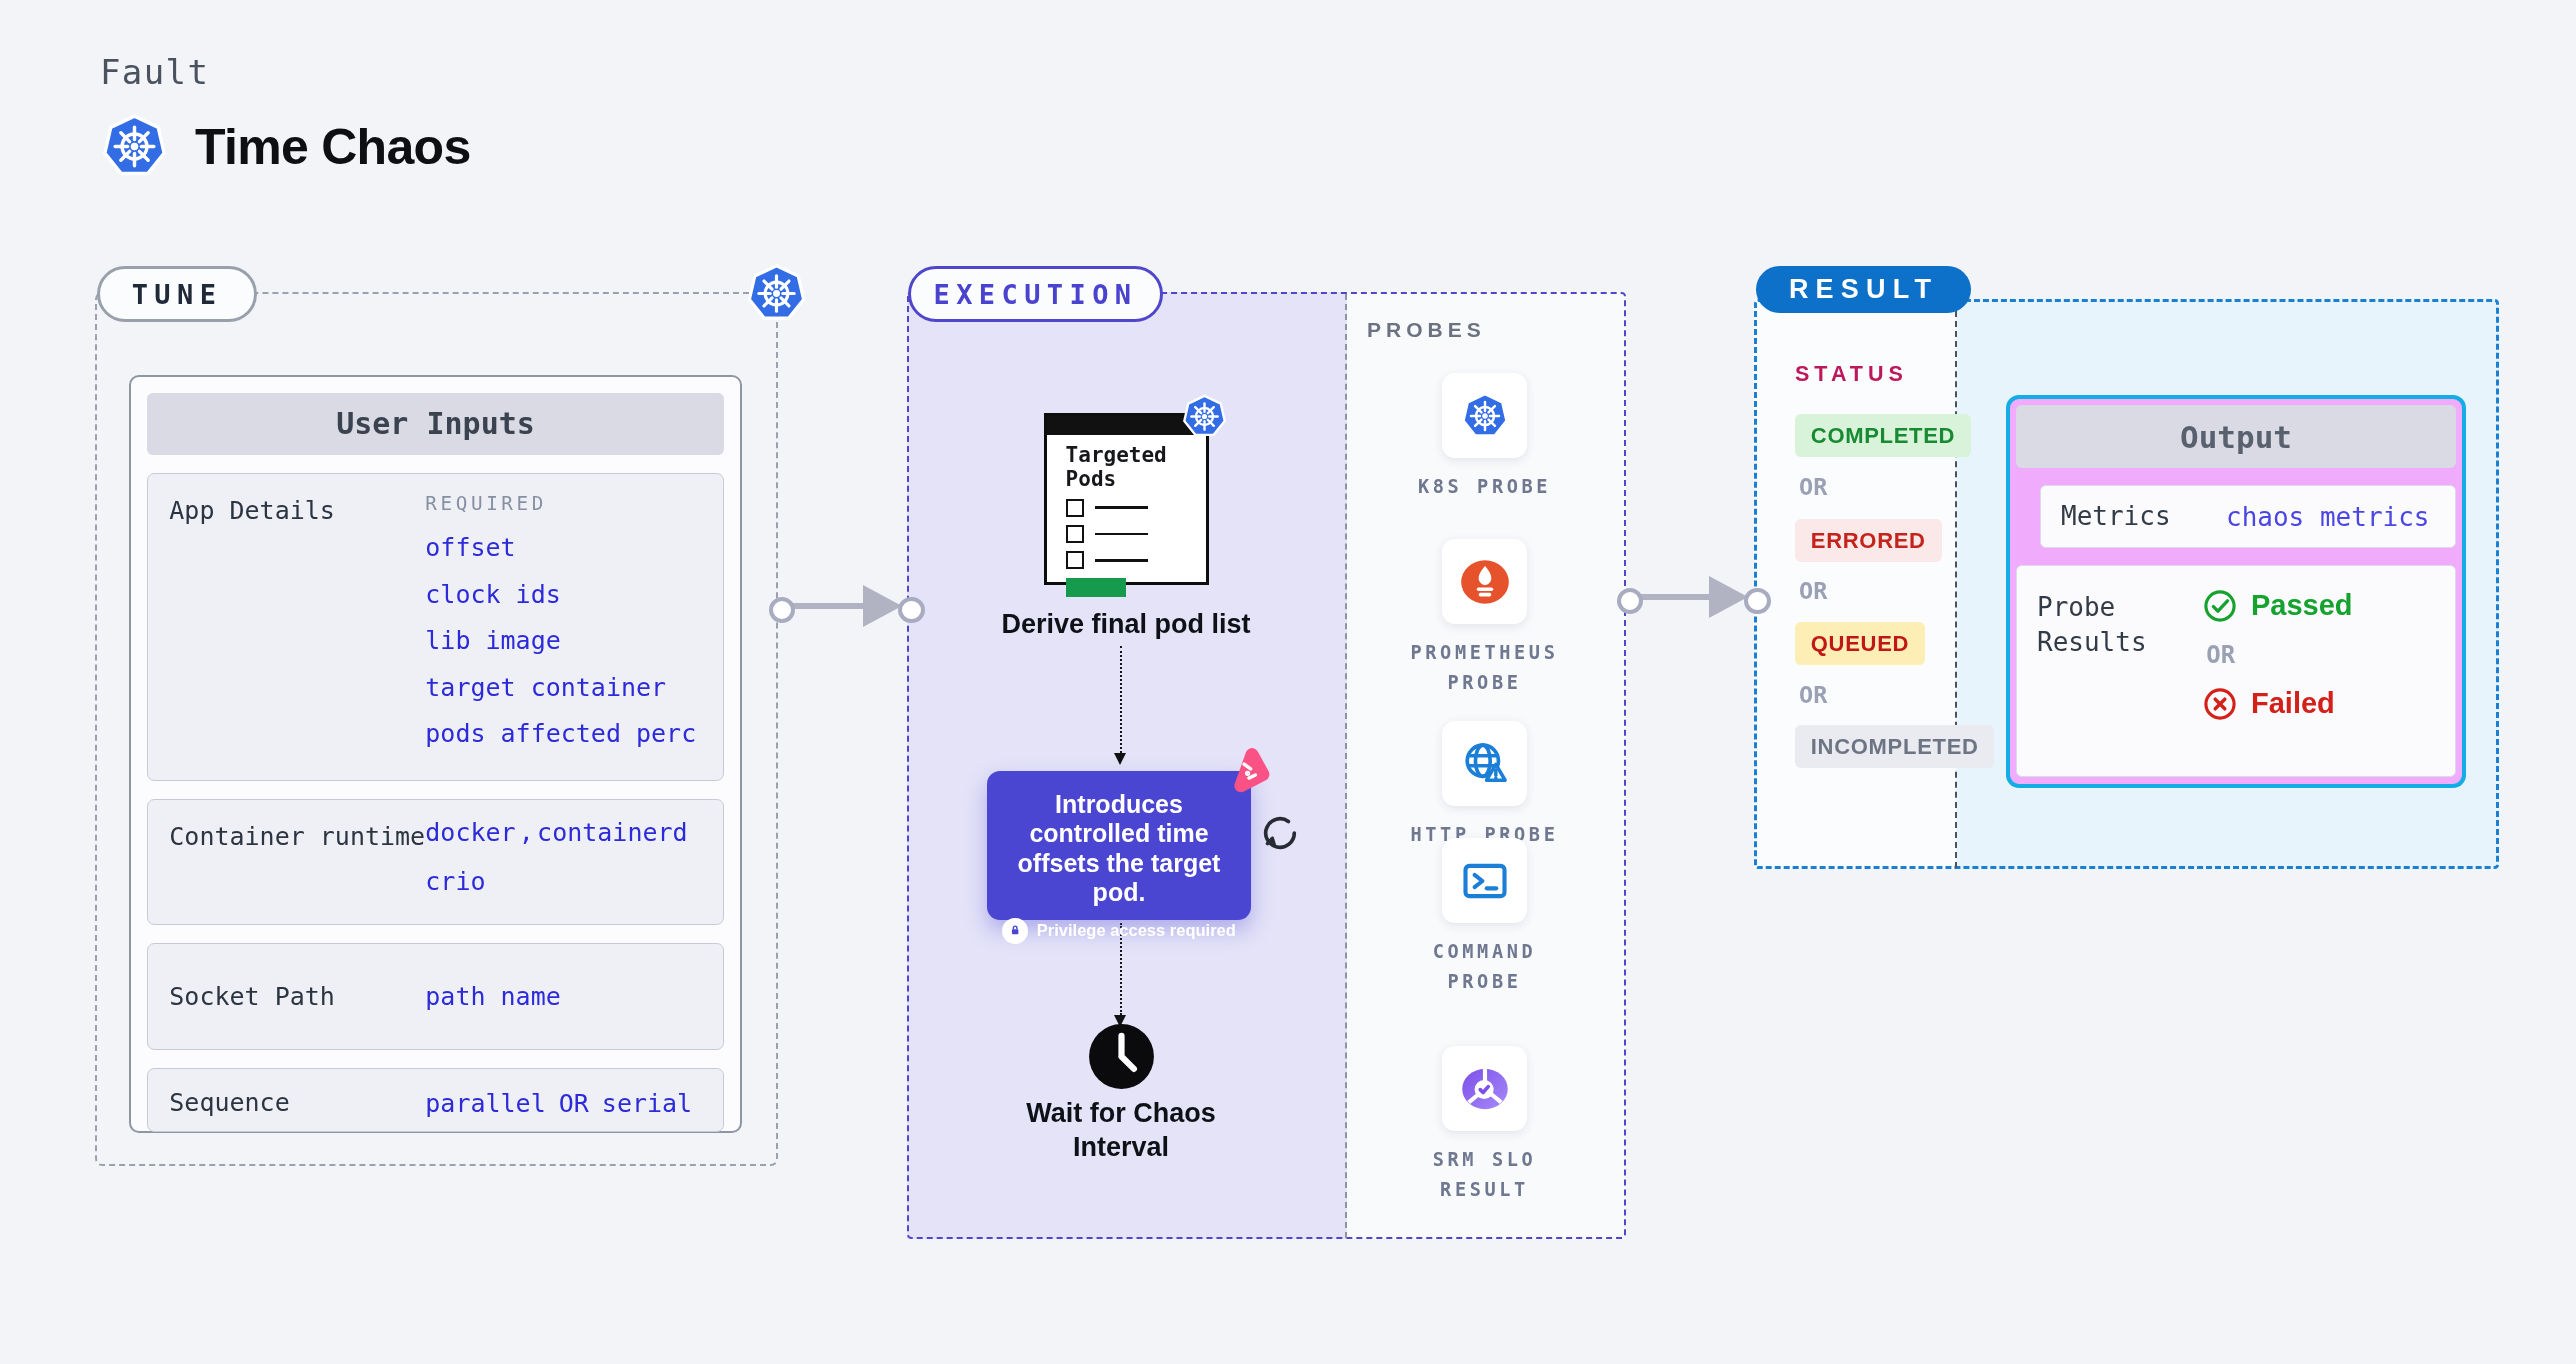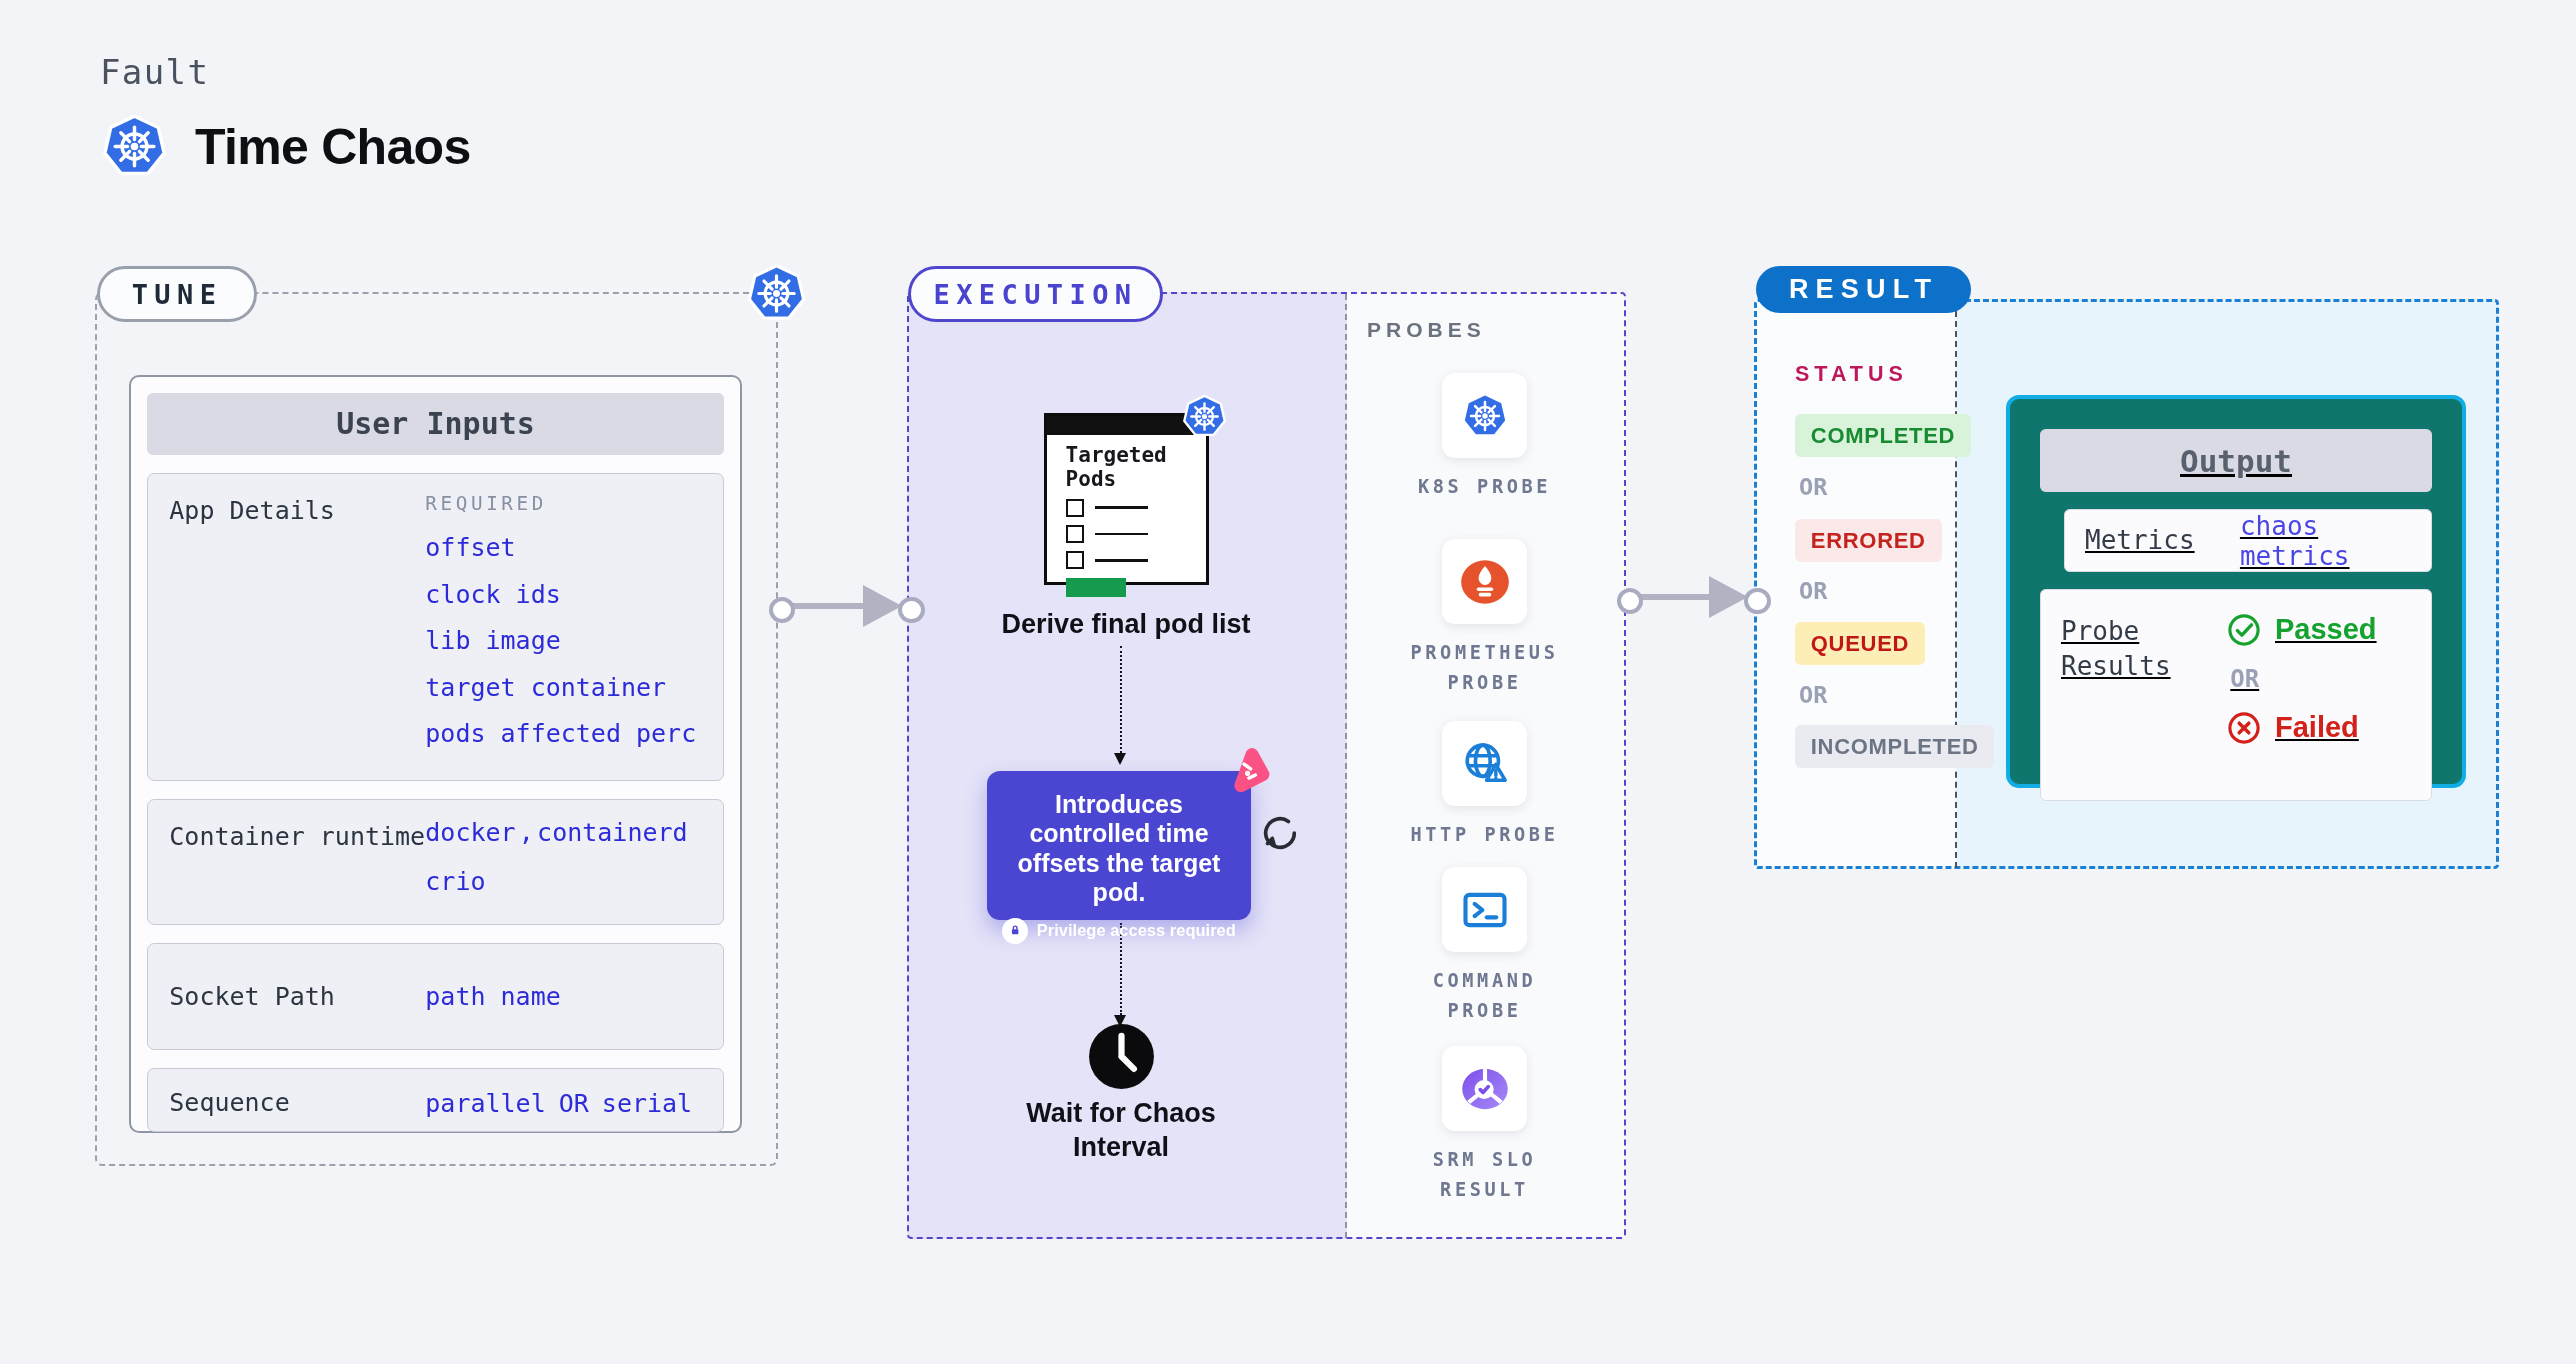--- a/index.html
+++ b/index.html
@@ -100,21 +100,21 @@
   .result-divider{position:absolute;left:1955px;top:301px;height:567px;border-left:2.1px dashed #4b5260;z-index:2;}
   .result-badge{left:1756px;top:266px;width:215px;height:47px;background:#0d71c9;font-size:27px;color:#ffffff;
                 font-family:"Liberation Sans","DejaVu Sans",sans-serif;letter-spacing:7.2px;}
   .status-title{position:absolute;left:1795px;top:362px;font-size:21.5px;font-weight:bold;letter-spacing:5px;color:#be185d;z-index:3;}
   .status-badge{position:absolute;box-sizing:border-box;border-radius:5.7px;font-size:22px;font-weight:bold;
                 padding:8.6px 15.8px;z-index:3;letter-spacing:0.7px;}
   .or-label{position:absolute;font-family:"DejaVu Sans Mono","Liberation Mono",monospace;font-size:23.6px;
             color:#9aa1b4;font-weight:600;z-index:3;}
 
   .output-box{position:absolute;left:2006px;top:395px;width:460px;height:393px;box-sizing:border-box;
-              background:#0f766e;border:4.3px solid #12ade5;border-radius:13px;padding:30px;z-index:3;text-decoration:underline;}
+              background:#f0abfc;border:4.3px solid #12ade5;border-radius:13px;padding:6px;z-index:3;}
   .output-header{height:63px;background:#d9dae3;border-radius:5.7px;display:flex;align-items:center;justify-content:center;
                  font-size:31px;color:#59616f;font-weight:600;}
   .output-row{box-sizing:border-box;background:#fbfbfd;border:1.4px solid #d9dce5;border-radius:5.7px;margin-top:17px;display:flex;}
   .metrics-row{height:63px;align-items:center;margin-left:24px;}
   .out-label{width:165px;padding-left:20px;font-size:26px;color:#333b47;line-height:1.35;}
   .metrics-value{font-size:26px;color:#4a46e4;}
   .probe-results-row{height:212px;}
   .probe-results-row .out-label{padding-top:24px;}
   .pr-col{padding-top:21.5px;display:flex;flex-direction:column;}
   .pr-line{display:flex;align-items:center;gap:13px;}
@@ -318,21 +318,21 @@
           <path d="M4.2 8.2h13.6 M4.2 12.8h13.6"></path>
         </g>
         <path d="M17 12.2 l4.3 7.3 h-8.6 Z" fill="#ffffff" stroke="#1b7fd8" stroke-width="1.6" stroke-linejoin="round"></path>
         <path d="M17 14.8v2.4" stroke="#1b7fd8" stroke-width="1.6" stroke-linecap="round"></path>
         <circle cx="17" cy="18.4" r="0.8" fill="#1b7fd8"></circle>
       </svg>
     </div>
     <div class="probe-label">HTTP PROBE</div>
   </div>
 
-  <div class="probe-item" style="left:1402px;top:867px">
+  <div class="probe-item" style="left:1402px;top:838px">
     <div class="probe-card">
       <svg width="52" height="52" viewBox="0 0 24 24">
         <rect x="3" y="5" width="18" height="14" rx="1.8" fill="none" stroke="#1b7fd8" stroke-width="1.9"></rect>
         <path d="M7.2 9.2 L10.8 12 L7.2 14.8" fill="none" stroke="#1b7fd8" stroke-width="1.9" stroke-linecap="round" stroke-linejoin="round"></path>
         <path d="M12.8 15.4 h4.4" stroke="#1b7fd8" stroke-width="1.9" stroke-linecap="round"></path>
       </svg>
     </div>
     <div class="probe-label">COMMAND PROBE</div>
   </div>
 

